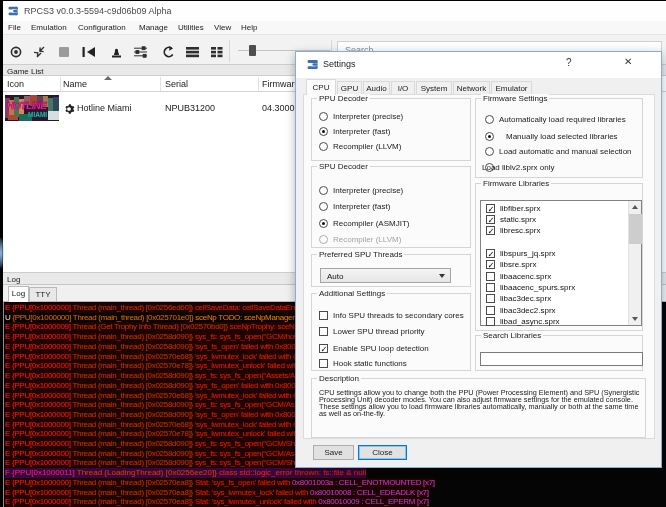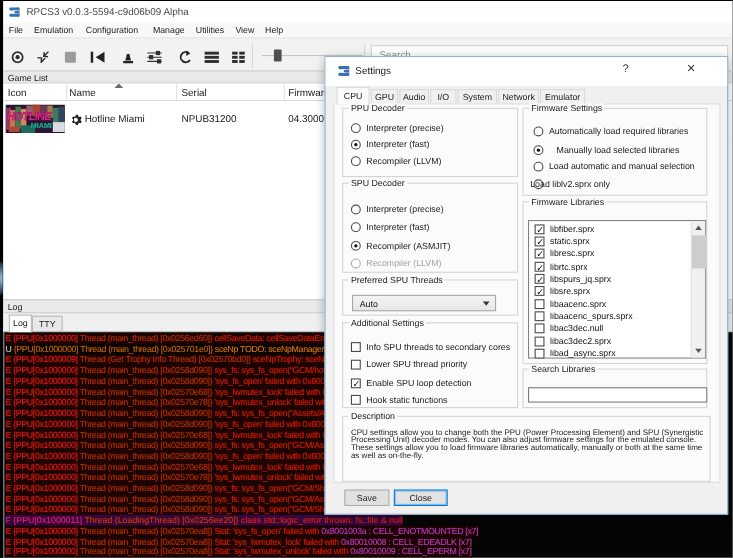--- a/index.html
+++ b/index.html
@@ -290,43 +290,39 @@
           <span>libfiber.sprx</span>
         </div>
       <div class="li" style="top:13px">
           <div class="cb on"></div>
           <span>static.sprx</span>
         </div>
       <div class="li" style="top:24px">
           <div class="cb on"></div>
           <span>libresc.sprx</span>
         </div>
-      <div class="li" style="top:36px">
-          <div class="cb on"></div>
-          <span>librtc.sprx</span>
-        </div>
       <div class="li" style="top:47px">
           <div class="cb on"></div>
           <span>libspurs_jq.sprx</span>
         </div>
       <div class="li" style="top:58px">
           <div class="cb on"></div>
           <span>libsre.sprx</span>
         </div>
       <div class="li" style="top:70px">
           <div class="cb"></div>
           <span>libaacenc.sprx</span>
         </div>
       <div class="li" style="top:81px">
           <div class="cb"></div>
           <span>libaacenc_spurs.sprx</span>
         </div>
       <div class="li" style="top:92px">
           <div class="cb"></div>
-          <span>libac3dec.null</span>
+          <span>libac3dec.sprx</span>
         </div>
       <div class="li" style="top:104px">
           <div class="cb"></div>
           <span>libac3dec2.sprx</span>
         </div>
       <div class="li" style="top:115px">
           <div class="cb"></div>
           <span>libad_async.sprx</span>
         </div>
       <div id="lsb">

